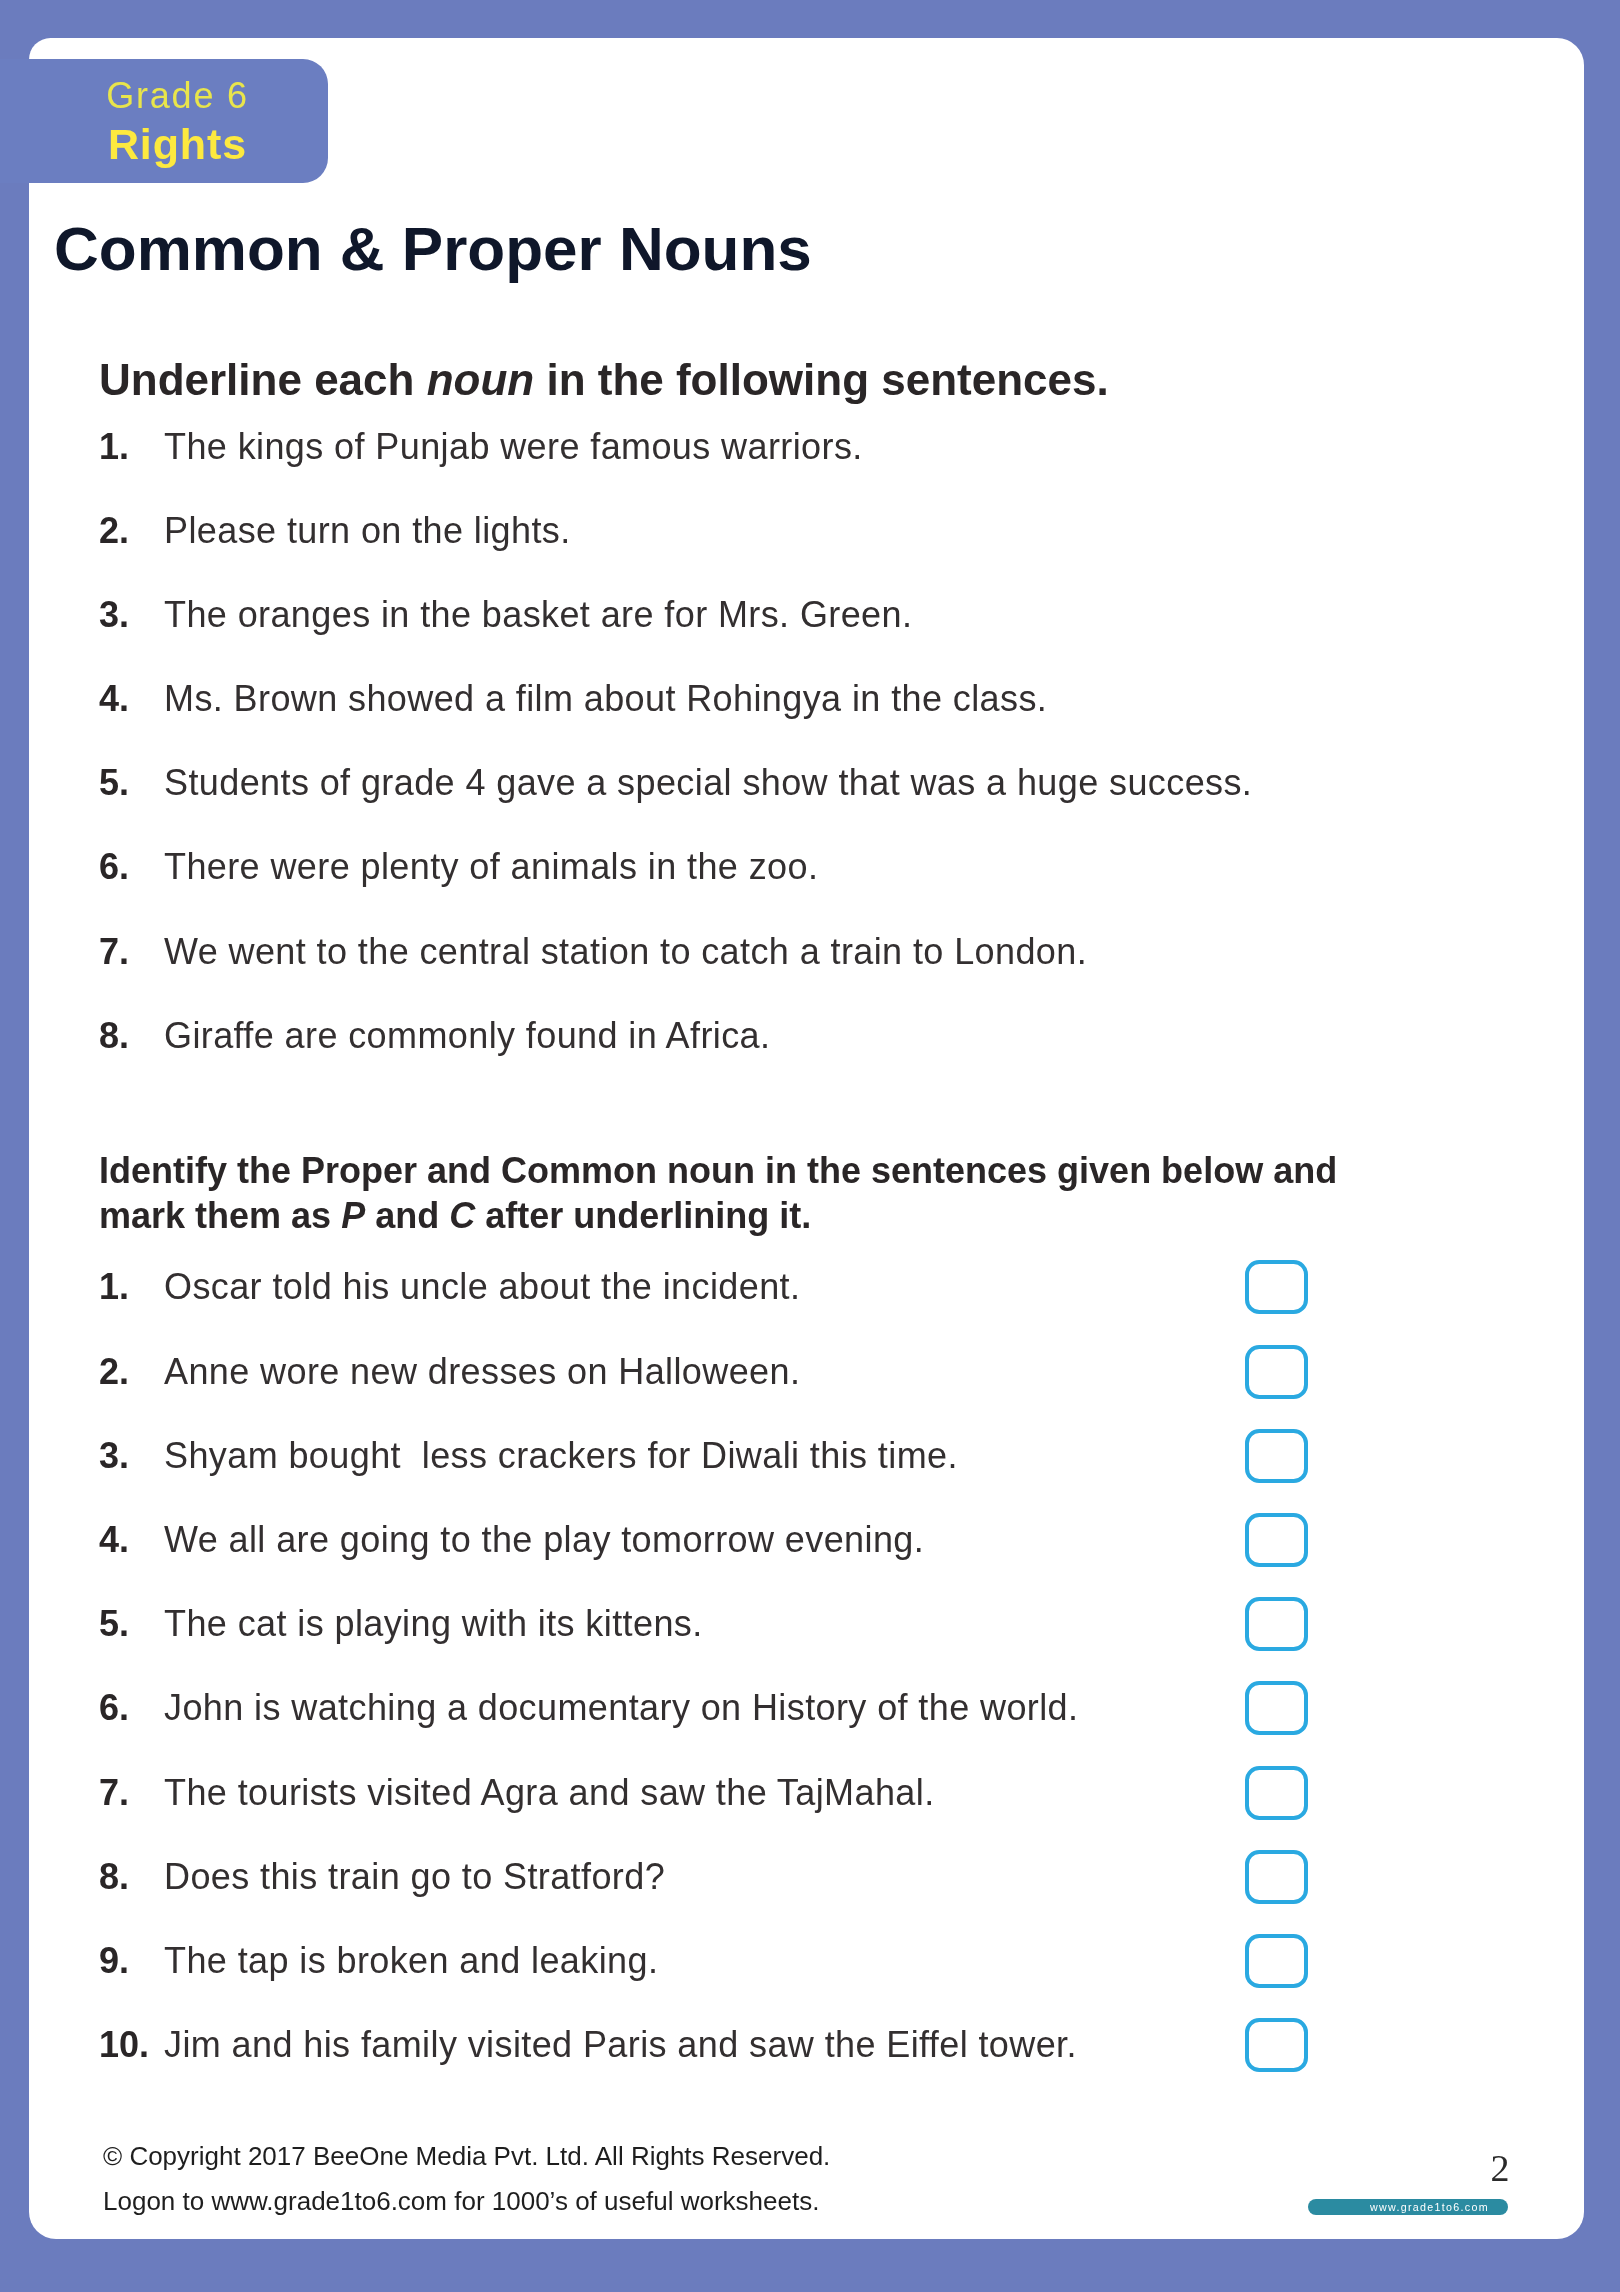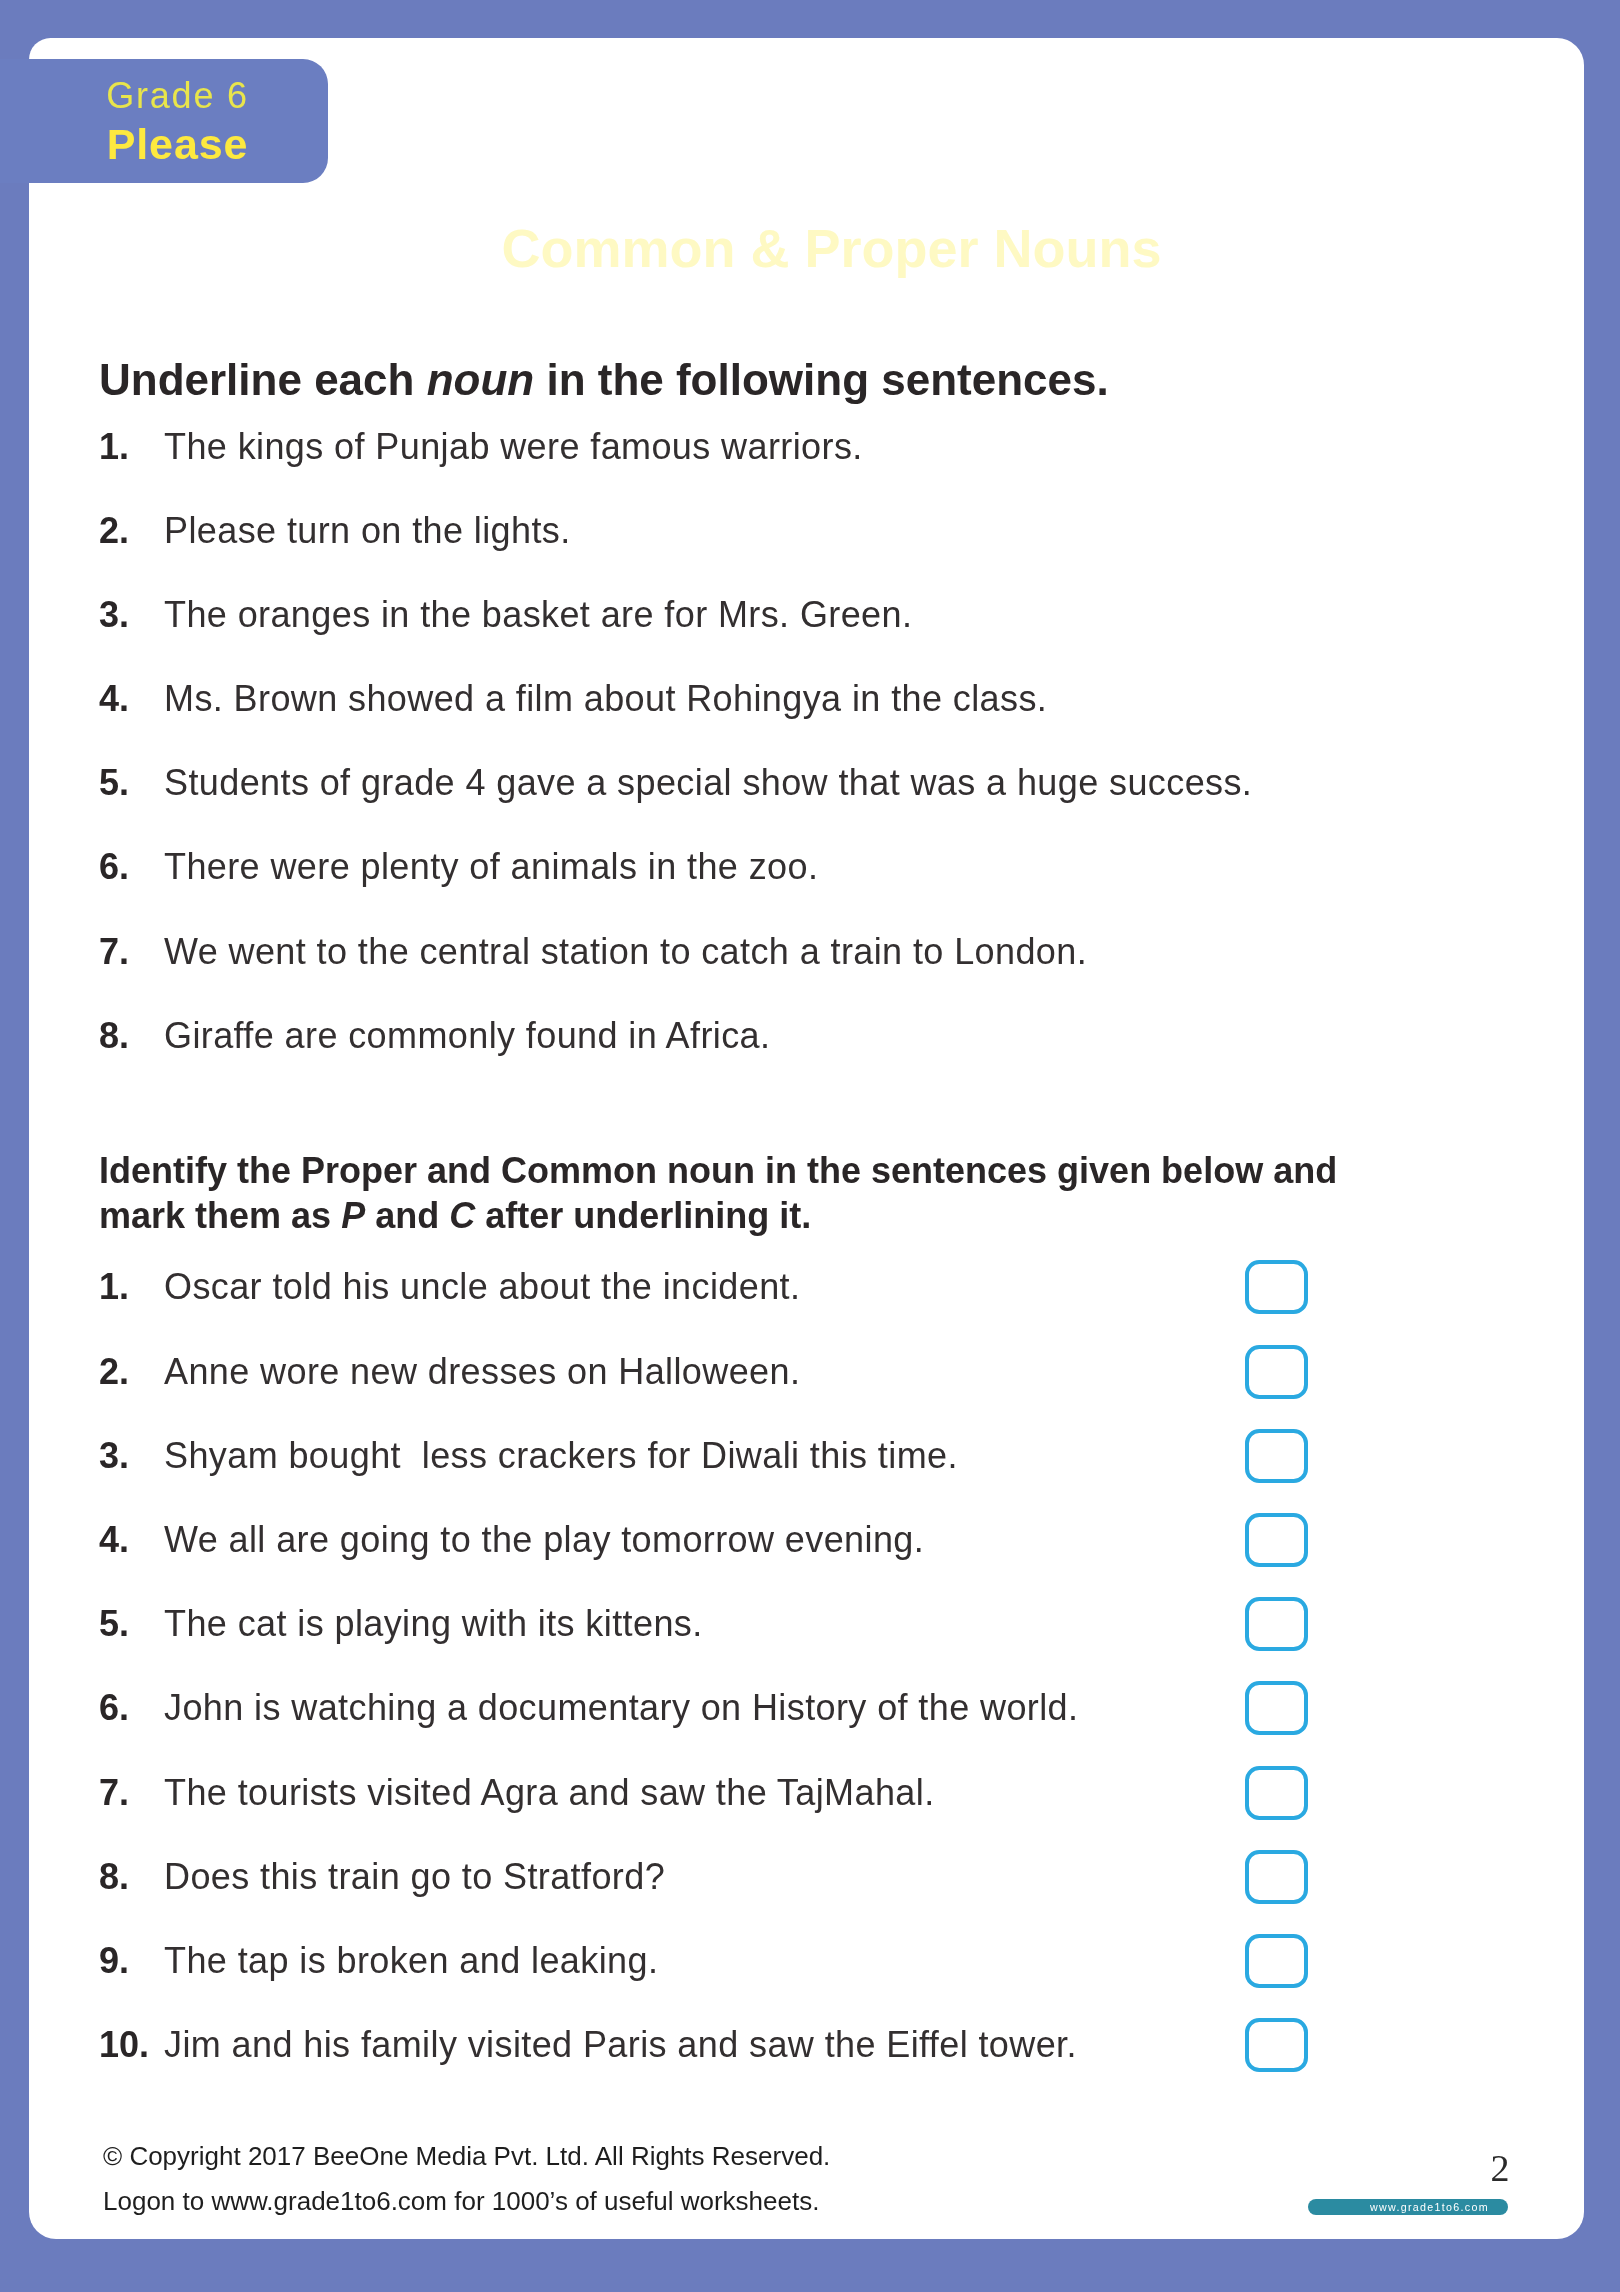--- a/index.html
+++ b/index.html
@@ -25,22 +25,22 @@
     text-align:center;
   }
   .badge .grade{
     font-size:36px;line-height:45px;font-weight:400;color:#e9e54b;letter-spacing:1.8px;
   }
   .badge .subject{
     font-size:43px;line-height:52px;font-weight:700;color:#fde93f;letter-spacing:0.9px;
   }
   .title{
     position:absolute;left:54px;top:199px;width:1555px;
-    text-align:center;
-    font-size:54px;line-height:99px;font-weight:700;color:#fef9c3;
+    text-align:left;
+    font-size:62px;line-height:99px;font-weight:700;color:#0f172a;
     letter-spacing:0px;
   }
   .h1{
     position:absolute;left:99px;top:358px;width:1433px;
     font-size:44px;line-height:43px;font-weight:700;color:#2a2627;
   }
   .h2{
     position:absolute;left:99px;top:1148px;width:1433px;
     font-size:36px;line-height:45px;font-weight:700;color:#2a2627;
   }
@@ -83,21 +83,21 @@
     letter-spacing:1.3px;
   }
 </style>
 </head>
 <body>
 
 <div class="sheet"></div>
 
 <div class="badge">
   <div class="grade">Grade 6</div>
-  <div class="subject">Please</div>
+  <div class="subject">Rights</div>
 </div>
 
 <div class="title">Common &amp; Proper Nouns</div>
 
 <div class="h1"><span>Underline each </span><span class="it">noun</span><span> in the following sentences.</span></div>
 
 <div class="row" style="top:425px">
     <span class="num">1.</span>
     <span class="txt">The kings of Punjab were famous warriors.</span>
   </div>

